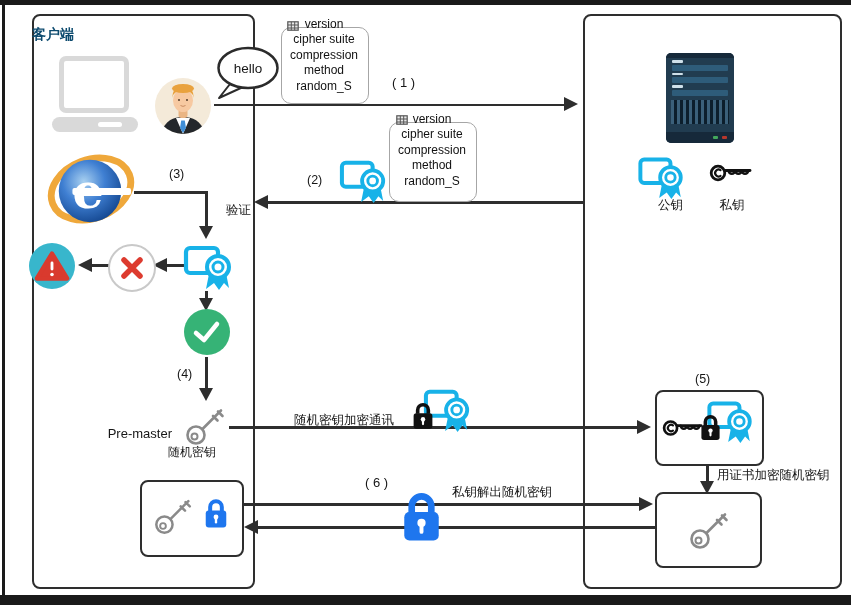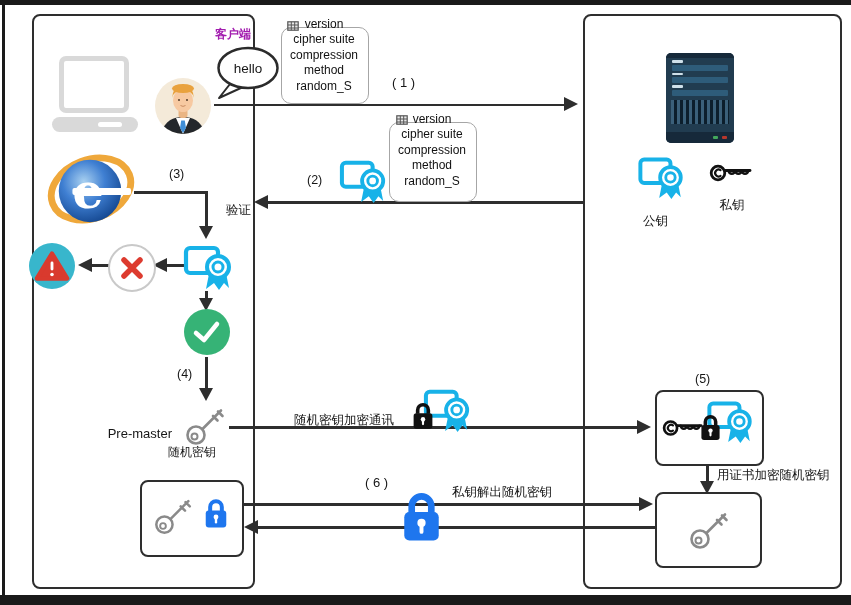--- a/index.html
+++ b/index.html
@@ -9,21 +9,21 @@
   .hl{position:absolute;height:2.5px;background:var(--ink);}
   .vl{position:absolute;width:2.5px;background:var(--ink);}
   .ah{position:absolute;width:0;height:0;}
   .ah-r{border-top:7px solid transparent;border-bottom:7px solid transparent;border-left:14px solid var(--ink);}
   .ah-l{border-top:7px solid transparent;border-bottom:7px solid transparent;border-right:14px solid var(--ink);}
   .ah-d{border-left:7px solid transparent;border-right:7px solid transparent;border-top:13px solid var(--ink);}
   .obox{position:absolute;border:2.5px solid var(--ink);border-radius:8px;background:#fff;}
   .sbox{position:absolute;border:2px solid var(--ink);border-radius:8px;background:#fff;}
   .nbox{position:absolute;border:1.6px solid var(--note-border);border-radius:10px;background:#fff;}
   .lbl{position:absolute;white-space:nowrap;color:#161616;font-size:12.5px;}
-  .title{position:absolute;font-weight:bold;font-size:12px;color:#a21caf;text-align:right;}
+  .title{position:absolute;font-weight:bold;font-size:14px;color:#0c4a6e;text-align:left;}
   .notetext{position:absolute;width:92px;text-align:center;font-size:12px;line-height:15.4px;color:#111;}
   .icon{position:absolute;}
   
   .lap-screen{position:absolute;left:7px;top:0;width:60px;height:47px;background:#fff;border:5px solid #d9d9d9;border-radius:7px;}
   .lap-base{position:absolute;left:0;top:61px;width:86px;height:15px;background:#d9d9d9;border-radius:8px;}
   .lap-slot{position:absolute;left:46px;top:66px;width:24px;height:5px;background:#fff;border-radius:3px;}
   
   .circ{position:absolute;border-radius:50%;}
   .x-circ{background:#fff;border:2.5px solid #c9c9c9;}
   .warn-circ{background:var(--teal);}
@@ -248,21 +248,21 @@
         <span class="dot r"></span>
       </div>
   </div>
 
   <svg class="icon" style="left:636px;top:153px;color:var(--cyan)" width="52" height="47">
       <use href="#sym-cert"></use>
     </svg>
   <svg class="icon" style="left:709px;top:162px;color:#111" width="44" height="22">
       <use href="#sym-key-c"></use>
     </svg>
-  <div class="lbl" style="left:643px;top:213px;width:40px;text-align:left">公钥</div>
+  <div class="lbl" style="left:643px;top:197px;width:40px;text-align:right">公钥</div>
   <div class="lbl" style="left:714px;top:197px;width:36px;text-align:center">私钥</div>
 
   <div class="sbox" style="left:655px;top:390px;width:105px;height:72px"></div>
   <svg class="icon" style="left:662px;top:417px;color:#111" width="42" height="22">
       <use href="#sym-key-c"></use>
     </svg>
   <svg class="icon" style="left:706px;top:397px;color:var(--cyan)" width="50" height="47">
       <use href="#sym-cert"></use>
     </svg>
   <svg class="icon" style="left:698px;top:412px;color:#111" width="25" height="31">

